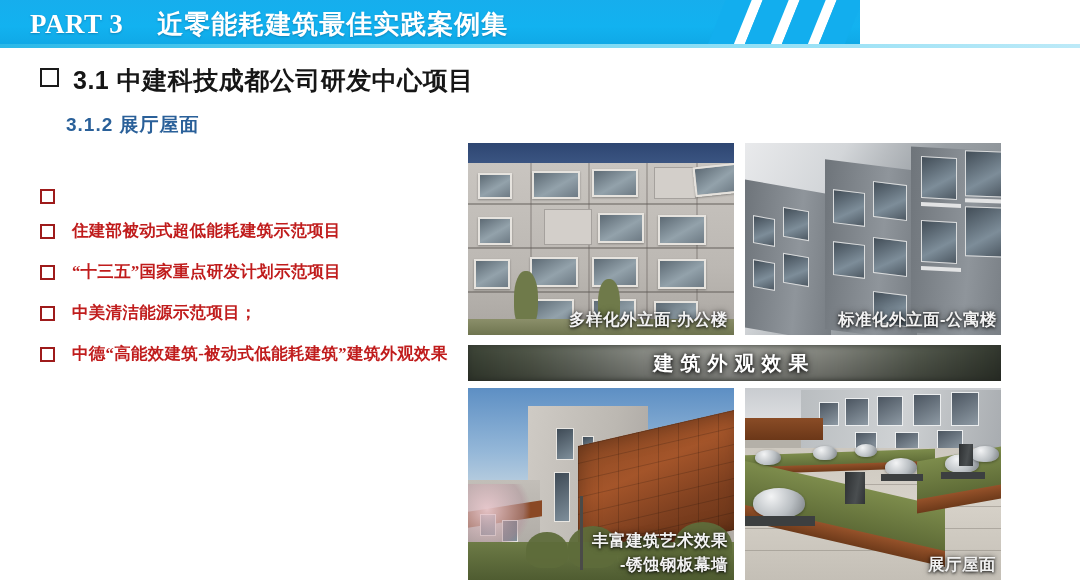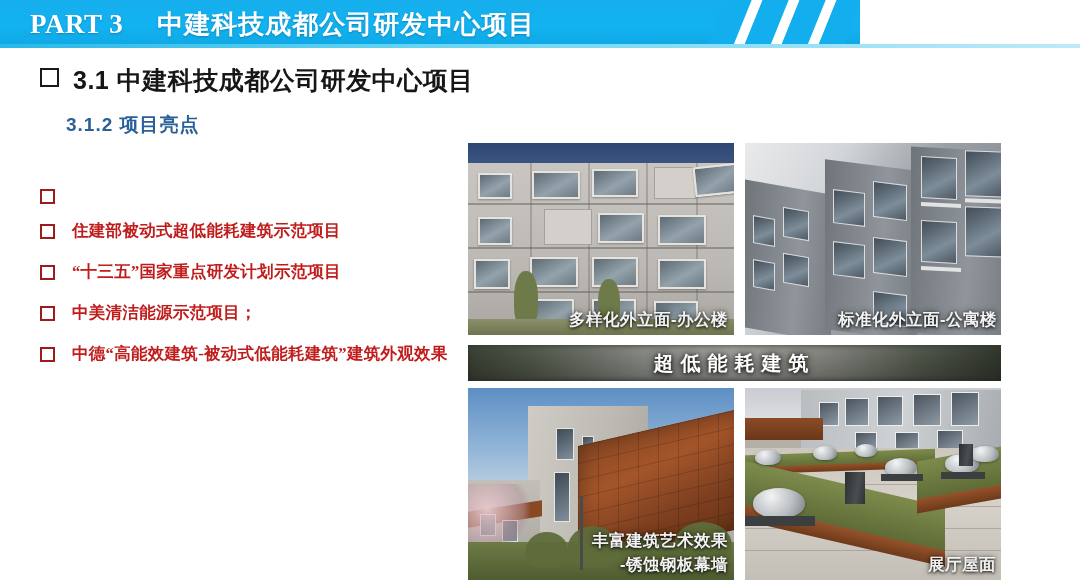--- a/index.html
+++ b/index.html
@@ -116,29 +116,29 @@
     <div class="stripe" style="left:37px;"></div>
     <div class="stripe w" style="left:63px;"></div>
     <div class="stripe" style="left:74px;"></div>
     <div class="stripe w" style="left:100px;"></div>
     <div class="stripe" style="left:111px;"></div>
   </div>
   <div class="hdr-white"></div>
   <div class="hdr-underline"></div>
   <div class="hdr-txt">
     <span class="part">PART 3</span>
-    <span class="hdr-cn">中建科技成都公司研发中心项目</span>
+    <span class="hdr-cn">近零能耗建筑最佳实践案例集</span>
   </div>
 </div>
 
 <div class="h1">
   <span class="sq"></span>
   <span class="t">3.1 中建科技成都公司研发中心项目</span>
 </div>
-<div class="h2">3.1.2  项目亮点</div>
+<div class="h2">3.1.2  展厅屋面</div>
 
 <div class="bullets">
   <div class="bl">
     <span class="bsq"></span>
   </div>
   <div class="bl indent">
     <span class="bsq"></span>
     <span class="btx">住建部被动式超低能耗建筑示范项目</span>
   </div>
   <div class="bl indent">
@@ -207,21 +207,21 @@
   <div class="w2" style="left:220px;top:64px;width:36px;height:48px;transform:skewY(2deg)"></div>
   <div class="sill" style="left:176px;top:60px;width:40px;transform:skewY(3deg)"></div>
   <div class="sill" style="left:176px;top:124px;width:40px;transform:skewY(3deg)"></div>
   <div class="sill" style="left:220px;top:56px;width:38px;transform:skewY(2deg)"></div>
   <div class="cap" style="right:4px;bottom:4px;">标准化外立面-公寓楼</div>
 </div>
 
 <div class="ph" id="band">
   <div class="bg"></div>
   <div class="bg2"></div>
-  <div class="bt">超低能耗建筑</div>
+  <div class="bt">建筑外观效果</div>
 </div>
 
 <div class="ph" id="p3">
   <div class="sky3"></div>
   <div class="box"></div>
   <div class="w3" style="left:88px;top:40px;width:16px;height:30px"></div>
   <div class="w3" style="left:114px;top:48px;width:10px;height:12px"></div>
   <div class="w3" style="left:86px;top:84px;width:14px;height:48px"></div>
   <div class="rust">
       <div class="rustgrid"></div>

